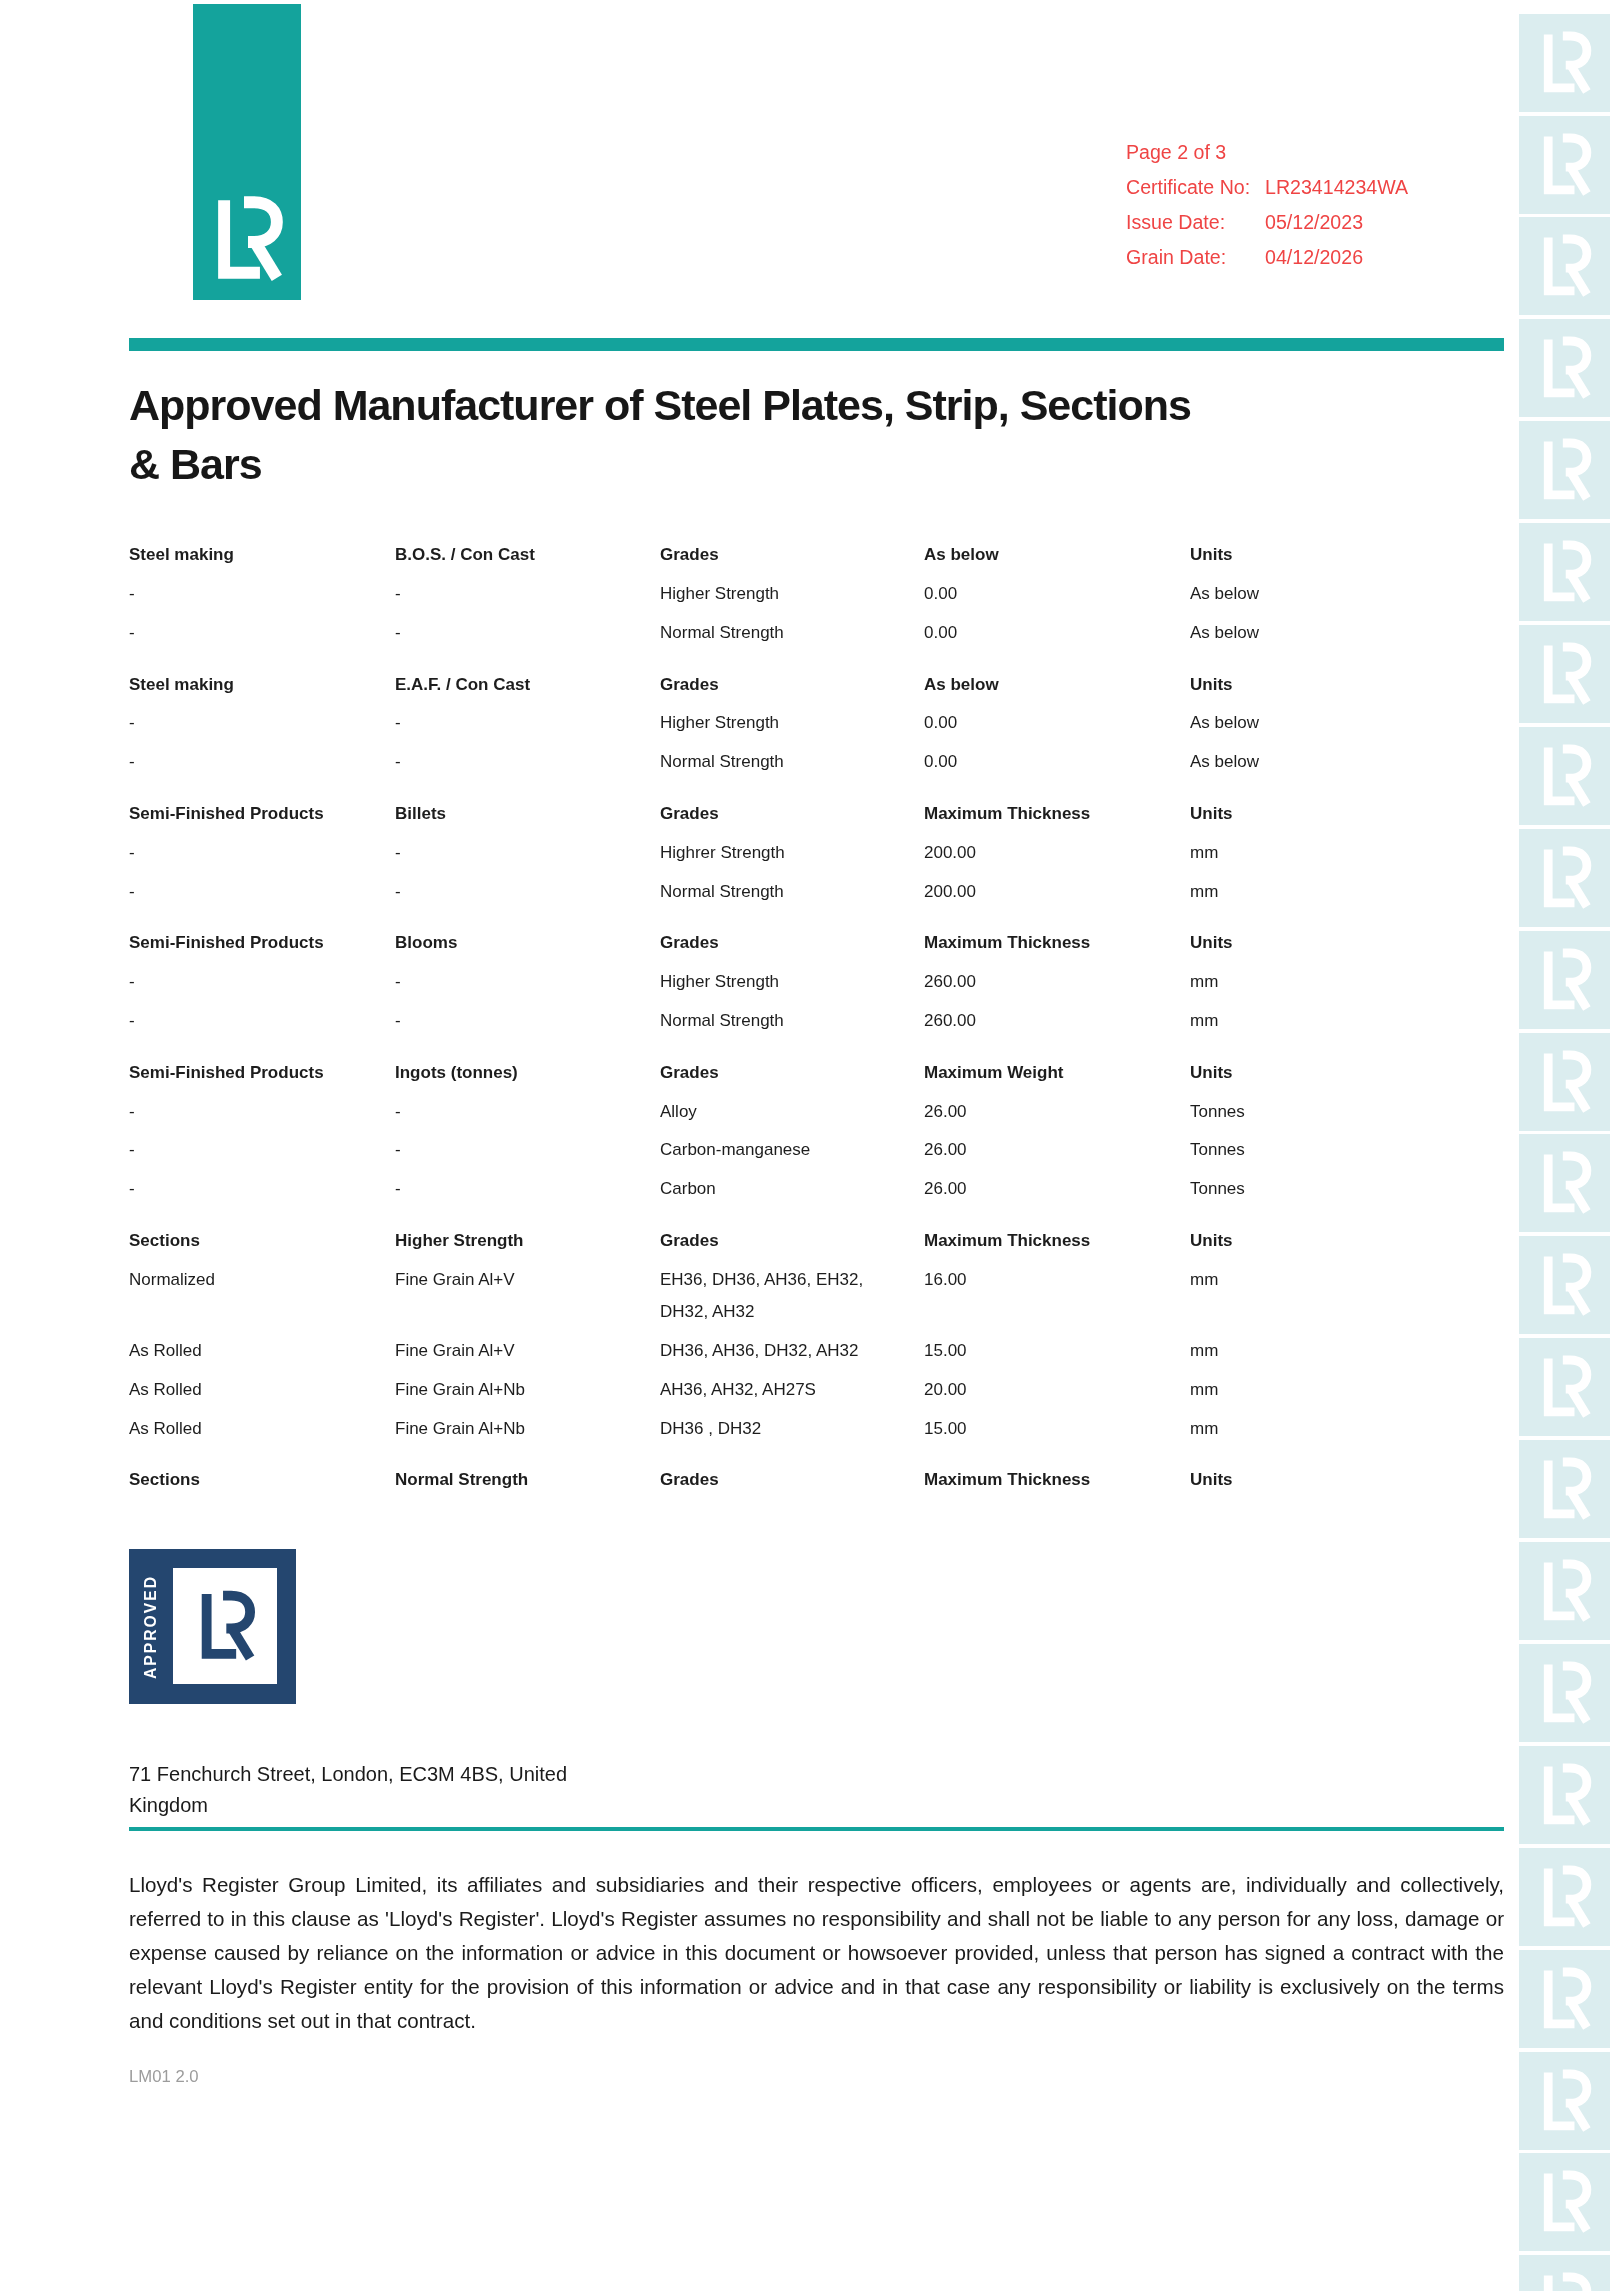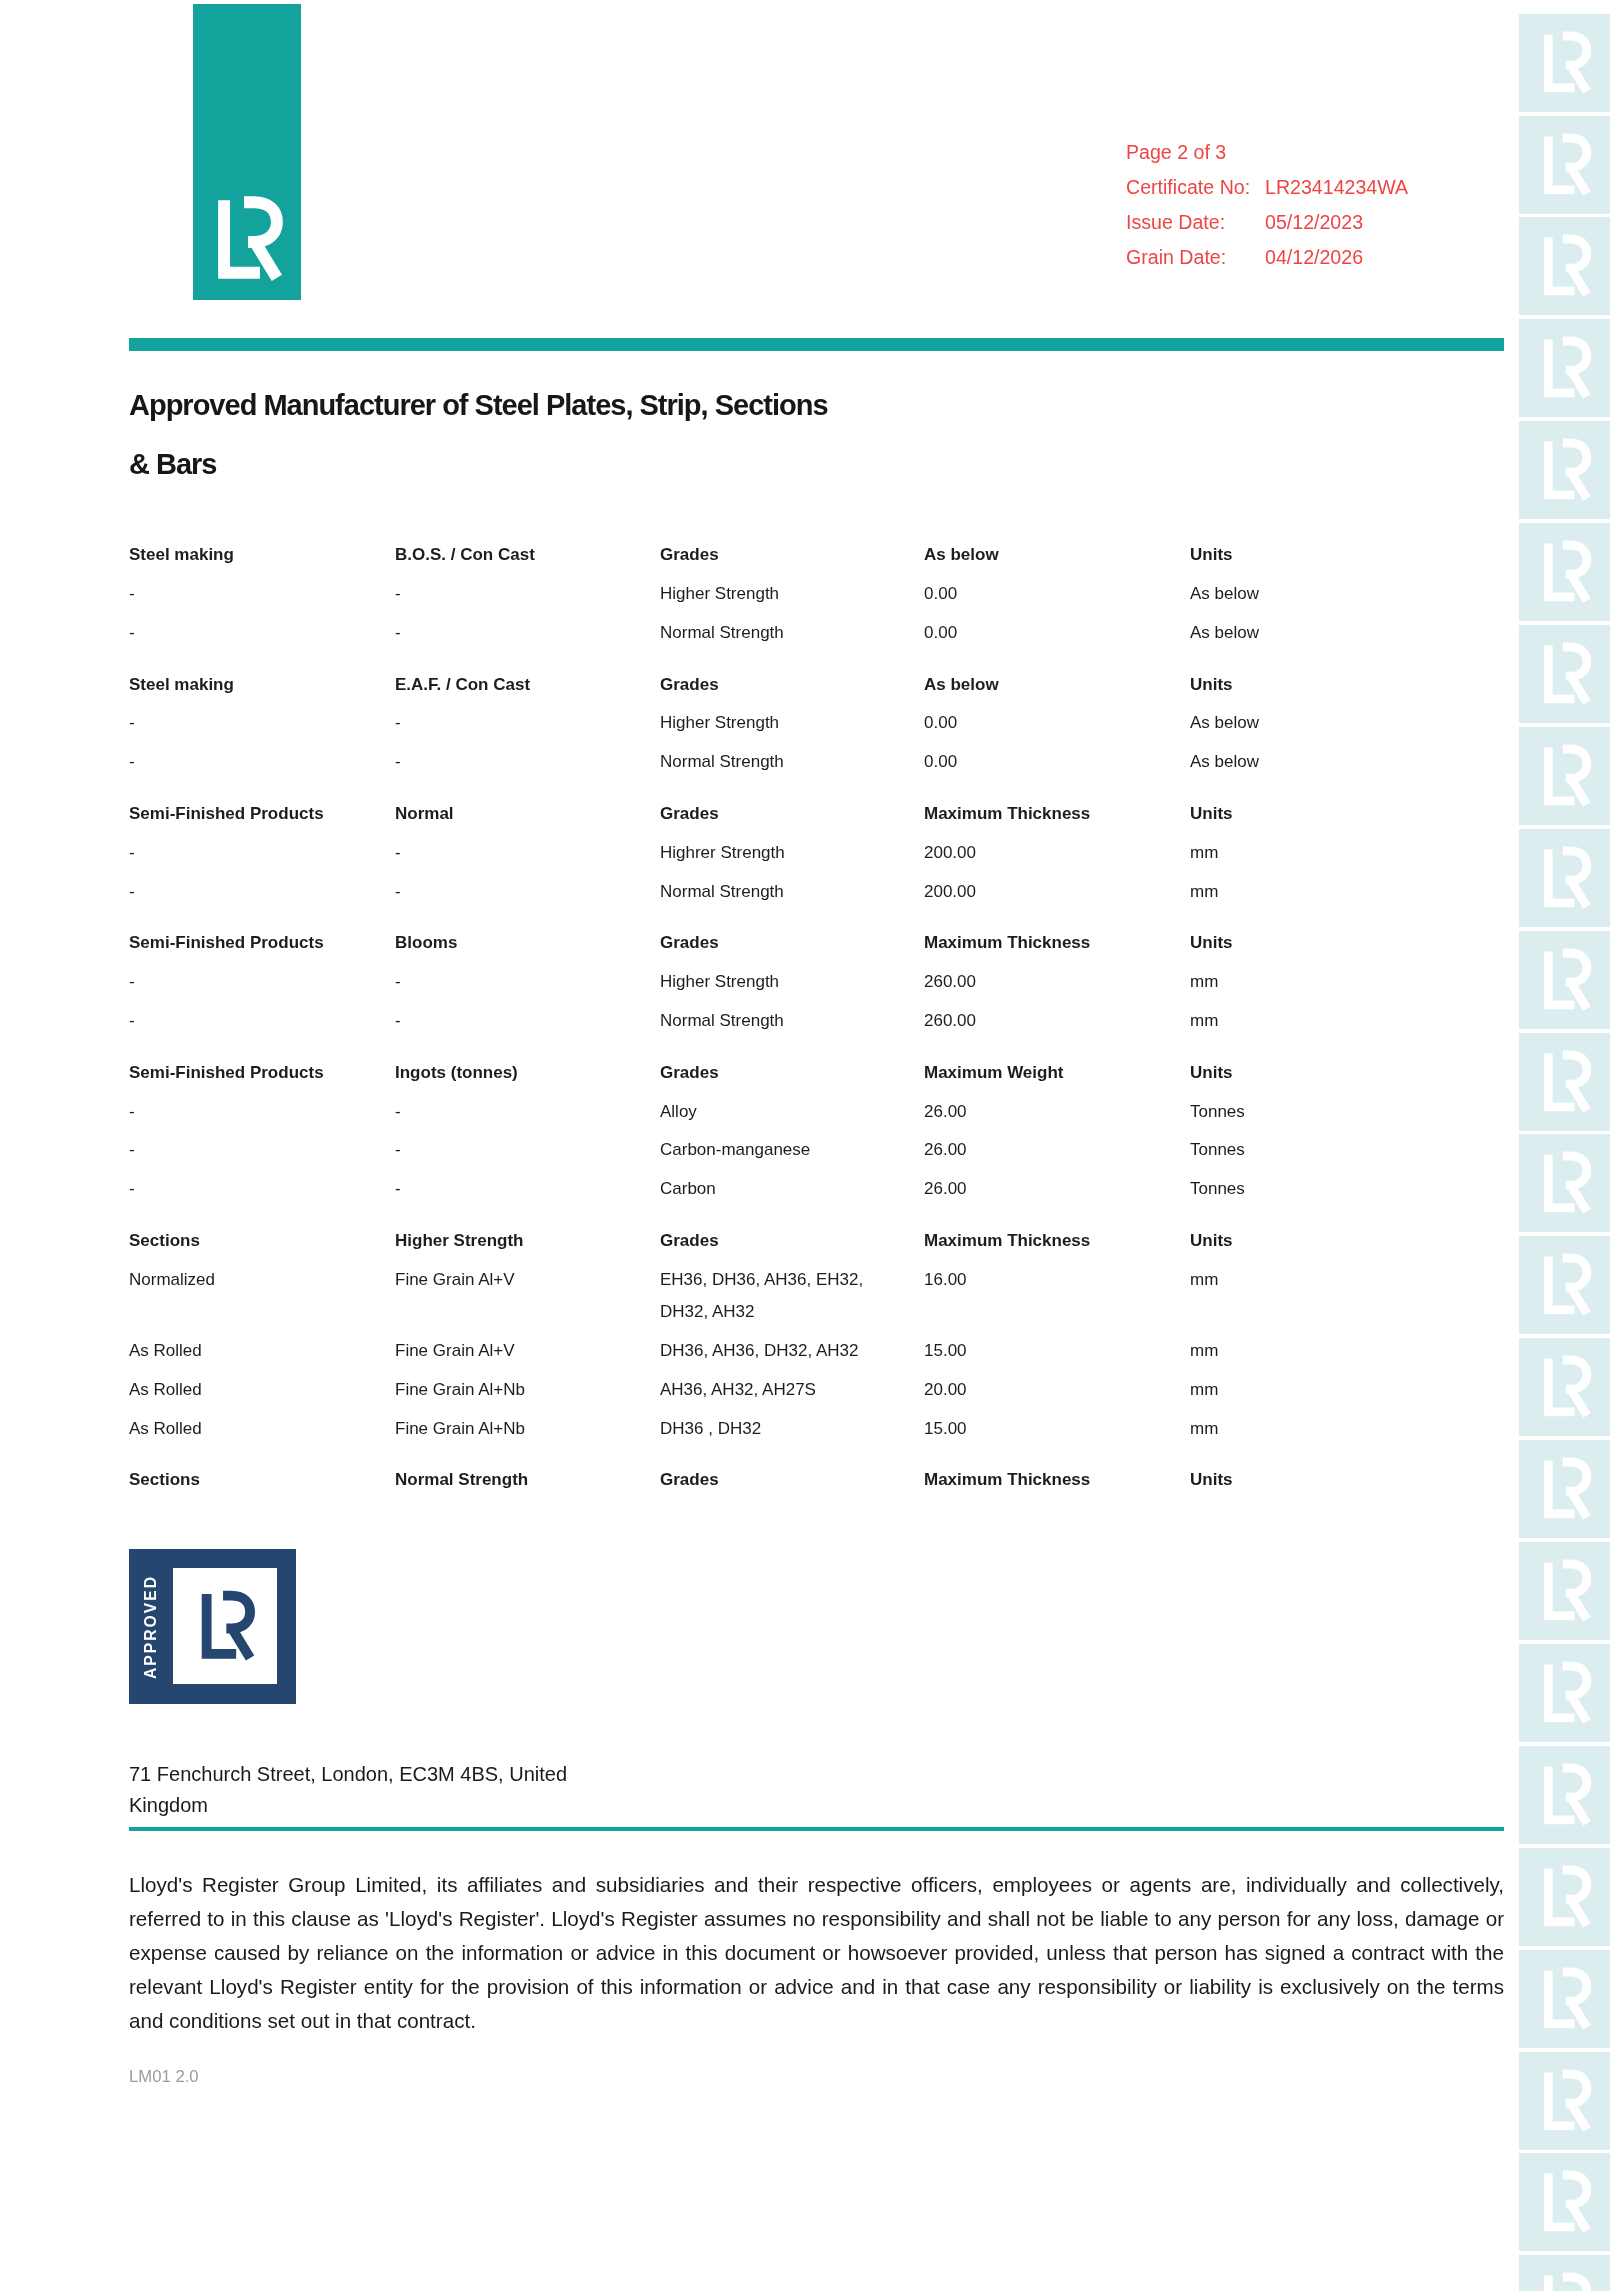--- a/index.html
+++ b/index.html
@@ -17,21 +17,21 @@
     display:flex;align-items:center;justify-content:center;}
   .wm-tile svg{width:54px;height:66px;color:#ffffff;}
   
   .lr-logo{position:absolute;left:193px;top:3.9px;width:108px;height:296px;background:var(--teal);}
   .lr-logo svg{position:absolute;left:16.7px;bottom:15.7px;width:74px;height:90px;color:#ffffff;}
   .header-meta{position:absolute;left:1126px;top:135px;font-size:19.6px;line-height:35px;color:#ef4444;}
   .meta-row{display:grid;grid-template-columns:139px auto;}
   
   .content{position:absolute;left:129px;top:338px;width:1375px;}
   .title-divider{height:12.7px;background:var(--teal);}
-  .doc-title{margin-top:25.5px;font-size:29px;line-height:59px;font-weight:700;
+  .doc-title{margin-top:25.5px;font-size:43px;line-height:59px;font-weight:700;
     letter-spacing:-1px;color:#171717;white-space:nowrap;}
   
   .approval-table{margin-top:45px;font-size:17px;color:#1d1d1d;}
   .t-row{display:grid;grid-template-columns:266px 265px 264px 266px auto;
     line-height:32px;margin-bottom:6.9px;}
   .t-head{font-weight:700;margin-top:19.6px;}
   .t-cell{padding-right:54px;}
   .t-cell:last-child{padding-right:0;}
   
   .approved-stamp{position:relative;margin-top:53px;width:167px;height:155px;background:var(--navy);}
@@ -247,21 +247,21 @@
       </div>
       <div class="t-row">
         <div class="t-cell">-</div>
         <div class="t-cell">-</div>
         <div class="t-cell">Normal Strength</div>
         <div class="t-cell">0.00</div>
         <div class="t-cell">As below</div>
       </div>
       <div class="t-row t-head">
         <div class="t-cell">Semi-Finished Products</div>
-        <div class="t-cell">Normal</div>
+        <div class="t-cell">Billets</div>
         <div class="t-cell">Grades</div>
         <div class="t-cell">Maximum Thickness</div>
         <div class="t-cell">Units</div>
       </div>
       <div class="t-row">
         <div class="t-cell">-</div>
         <div class="t-cell">-</div>
         <div class="t-cell">Highrer Strength</div>
         <div class="t-cell">200.00</div>
         <div class="t-cell">mm</div>

